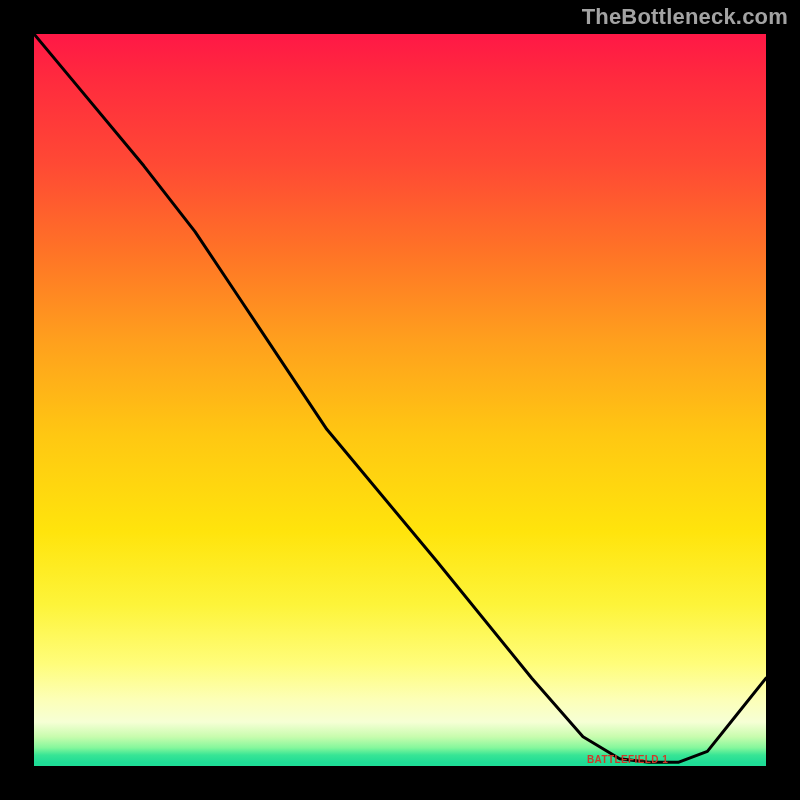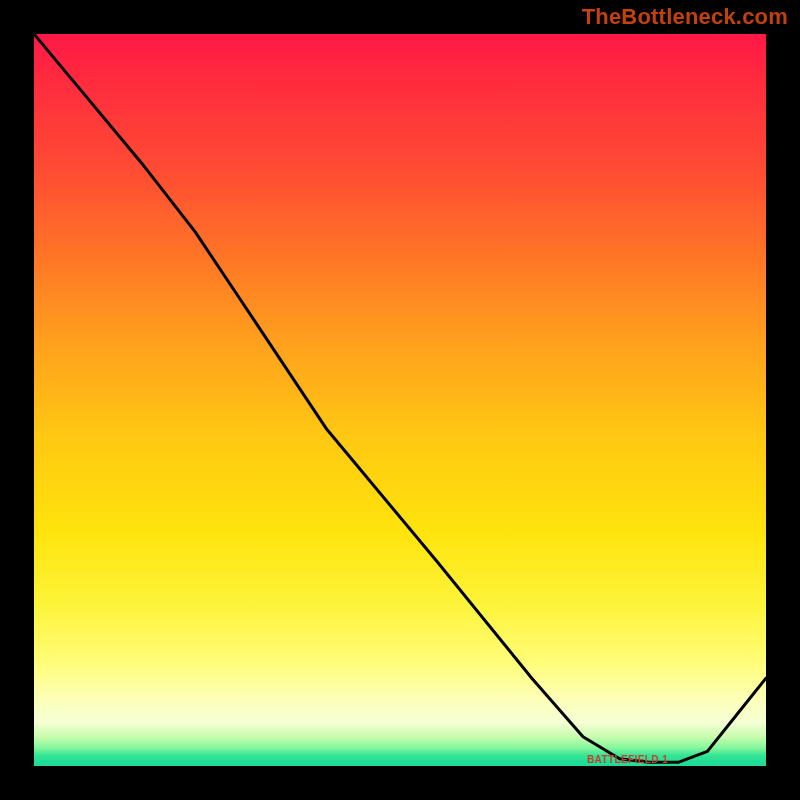--- a/index.html
+++ b/index.html
@@ -1,18 +1,18 @@
 <!DOCTYPE html>
 <html><head>
 <meta charset="utf-8">
 <style>
   * { margin: 0; padding: 0; box-sizing: border-box; }
   html, body { width: 800px; height: 800px; background: #000; overflow: hidden; font-family: Arial, sans-serif; }
   .container { position: relative; width: 800px; height: 800px; background: #000; }
-  .watermark { position: absolute; top: 4px; right: 12px; color: #c2410c; font-size: 22px; font-weight: bold; letter-spacing: 0.2px; }
+  .watermark { position: absolute; top: 4px; right: 12px; color: #a3a3a3; font-size: 22px; font-weight: bold; letter-spacing: 0.2px; }
   .plot-area {
     position: absolute;
     left: 34px;
     top: 34px;
     width: 732px;
     height: 732px;
     overflow: hidden;
   }
   .heatmap {
     position: absolute;

